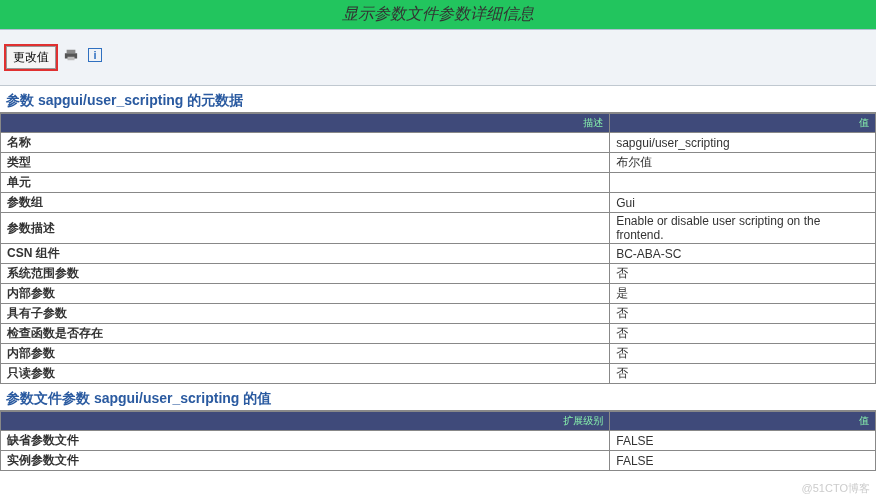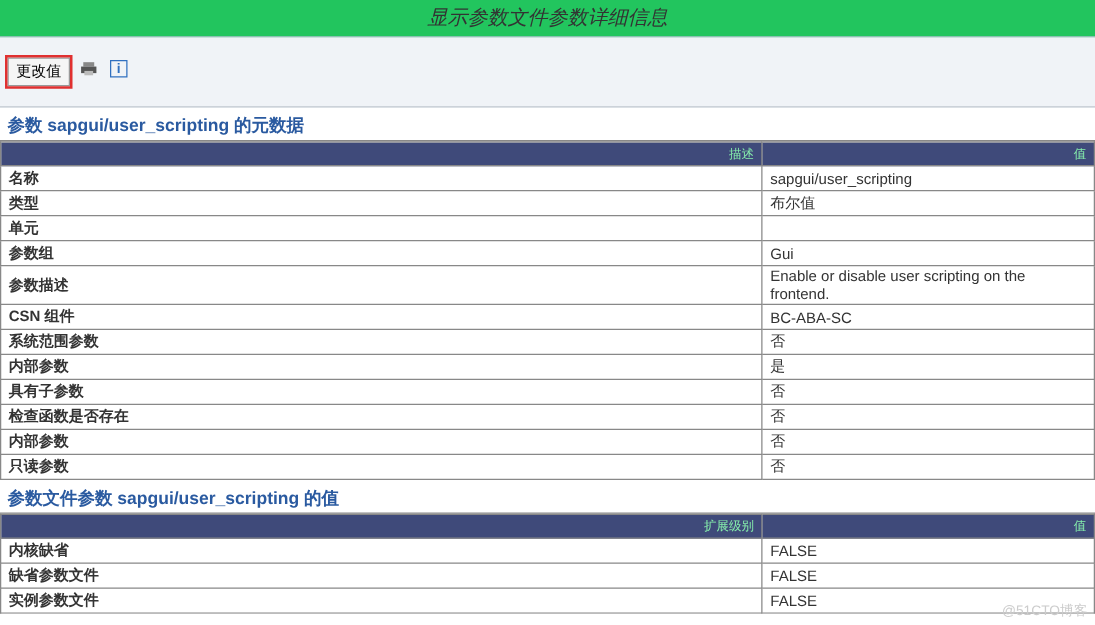--- a/index.html
+++ b/index.html
@@ -105,24 +105,20 @@
 <div class="section-title">参数文件参数 sapgui/user_scripting 的值</div>
 <table>
   <tbody>
       <tr class="hdr-row">
     <td>扩展级别</td>
     <td>值</td>
   </tr>
   </tbody>
     <tbody id="sec2-body">
       <tr class="data-row">
-        <td>内核缺省</td>
-        <td>FALSE</td>
-      </tr>
-      <tr class="data-row">
         <td>缺省参数文件</td>
         <td>FALSE</td>
       </tr>
       <tr class="data-row">
         <td>实例参数文件</td>
         <td>FALSE</td>
       </tr>
     </tbody>
 </table>
 

